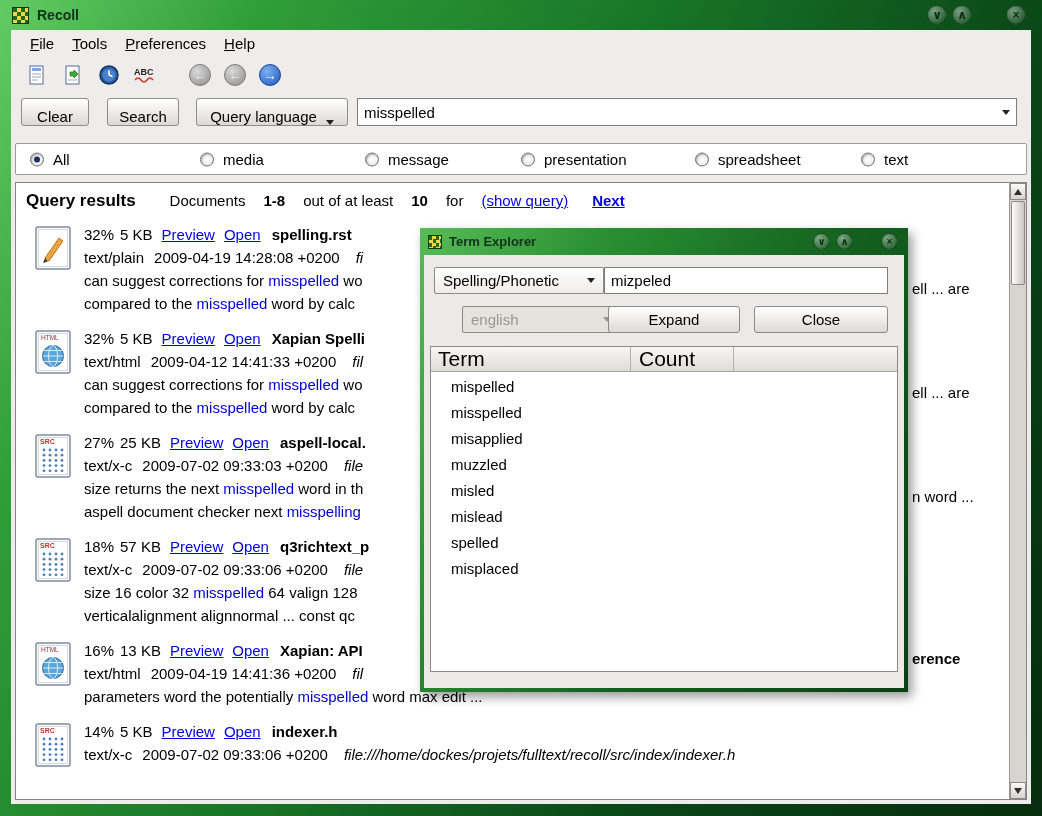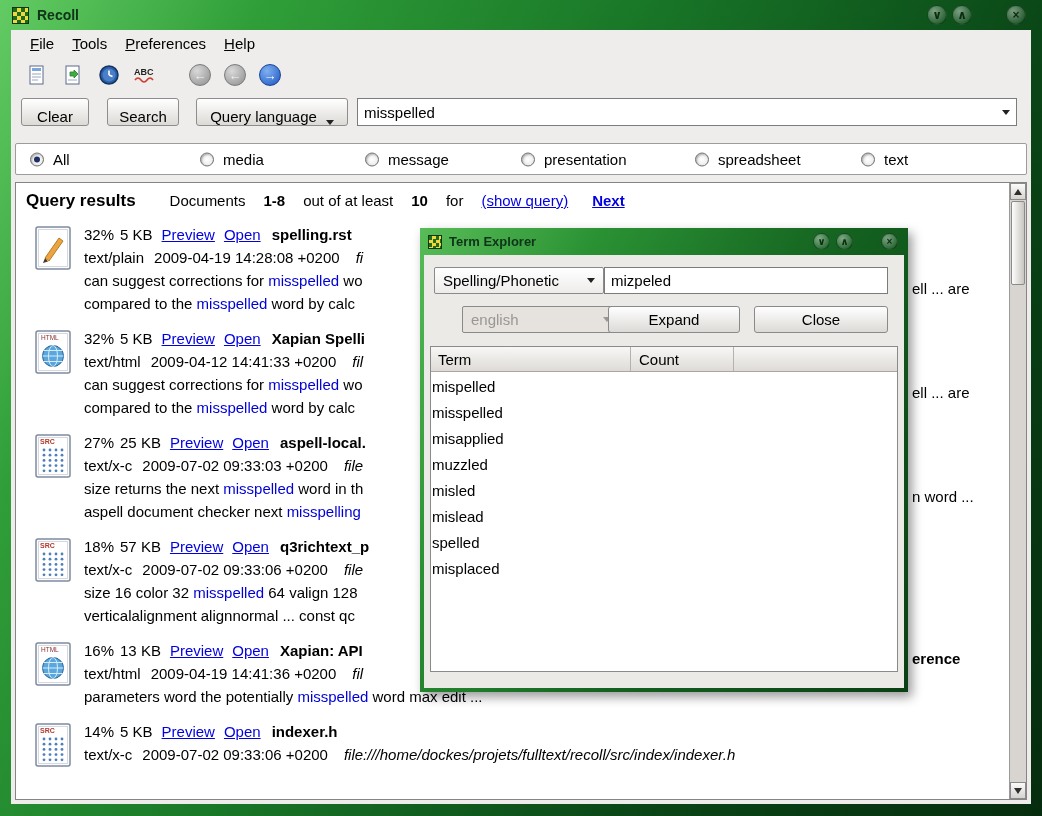--- a/index.html
+++ b/index.html
@@ -102,26 +102,26 @@
   .dcombo { position:absolute; height:27px; background:linear-gradient(#ffffff,#eeeceb); border:1px solid #8a8a8a;
     border-radius:2px; display:flex; align-items:center; padding:0 8px; font-size:15px; }
   .dcombo.disabled { background:#e6e3df; color:#9a9792; }
   .dcombo .carrow { margin-left:auto; }
   .dinput { position:absolute; height:27px; background:#fff; border:1px solid #7b7b7b; display:flex; align-items:center; padding:12px 6px; }
   .dinput input { flex:1; border:none; outline:none; font:inherit; background:transparent; }
   .dbtn { position:absolute; height:27px; background:linear-gradient(#ffffff,#dcdad6); border:1px solid #8a8a8a;
     border-radius:3px; display:flex; align-items:center; justify-content:center; font-size:15px; }
   .tbl { position:absolute; left:6px; top:91px; width:468px; height:326px; background:#fff; border:1px solid #8a8a8a; }
   .tbl-head { height:25px; background:linear-gradient(#f8f7f5,#dedbd7); border-bottom:1px solid #aaa7a3;
-    display:flex; align-items:flex-end; font-size:15px; }
+    display:flex; align-items:flex-end; font-size:21px; }
   .th1 { width:200px; padding-left:7px; border-right:1px solid #b5b2ae; height:100%; display:flex; align-items:center; }
   .th2 { width:103px; padding-left:8px; border-right:1px solid #b5b2ae; height:100%; display:flex; align-items:center; }
   .tbl-rows { padding-top:2px; }
   .tbl-row { display:flex; height:26px; line-height:26px; }
-  .td1 { width:200px; padding-left:1px; }
+  .td1 { width:200px; padding-left:20px; }
   .td2 { width:103px; padding-left:8px; }
 </style>
 </head>
 <body>
 
 <div id="screen">
 
   <div class="titlebar">
     <div class="app-logo"></div>
     <span class="title-text">Recoll</span>

